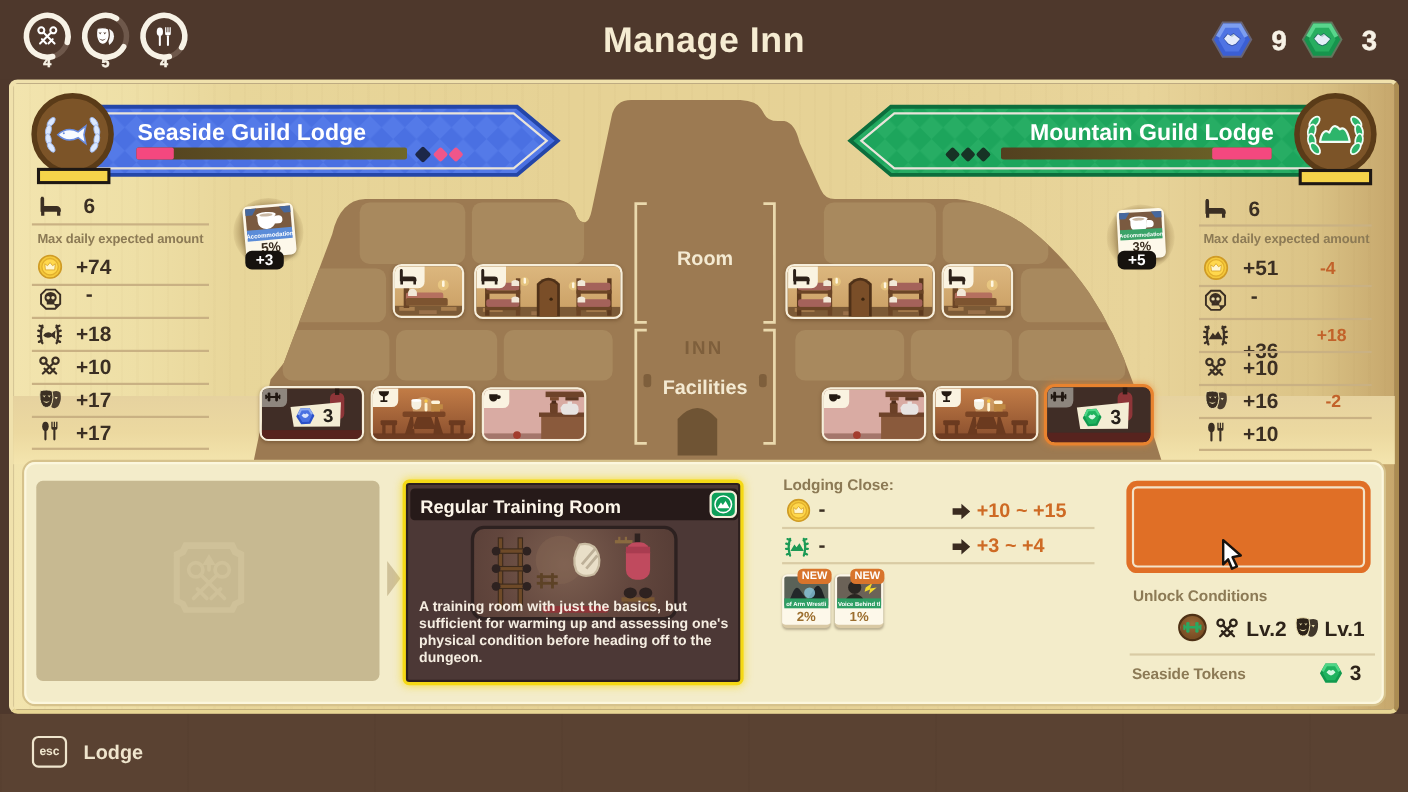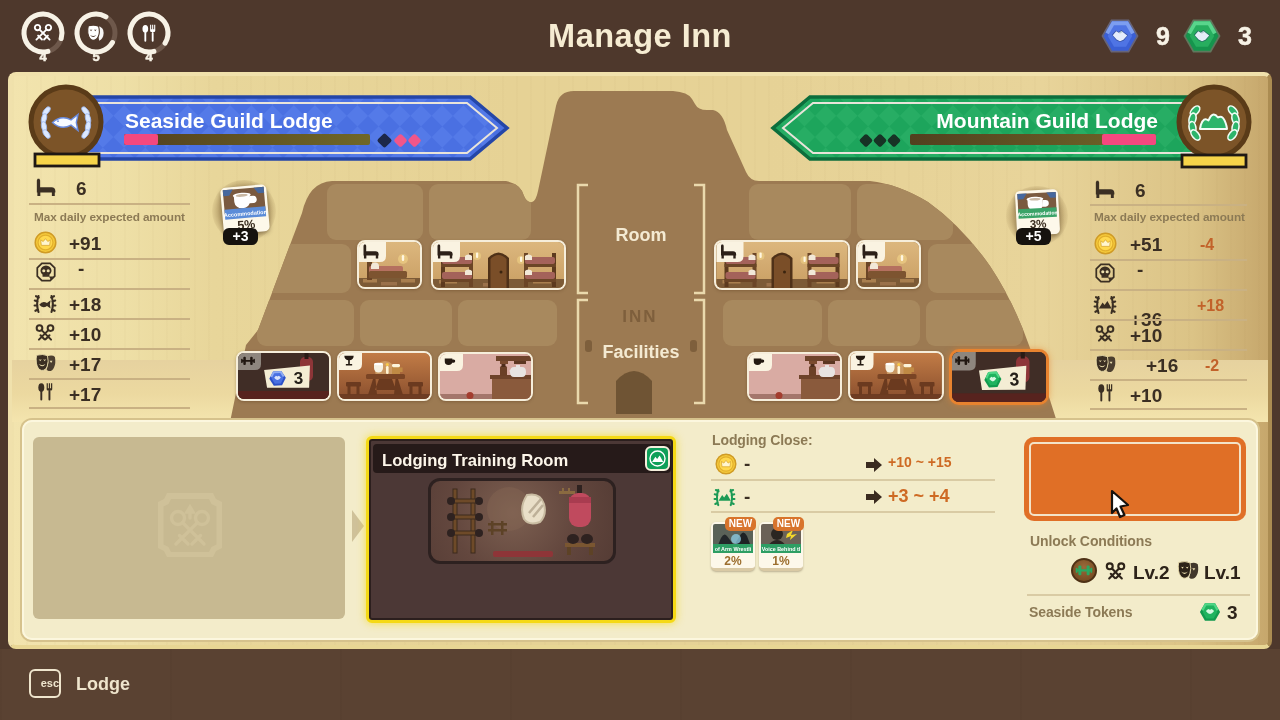--- a/index.html
+++ b/index.html
@@ -683,21 +683,21 @@
 
 <div class="val" style="left:76px;top:178px;">6</div>
 <div class="sep" style="left:29px;top:203px;width:161px;"></div>
 
 <div class="lbl" style="left:34px;top:210px;">Max daily expected amount</div>
 
 <svg class="abs" style="left:34px;top:231px;" width="23" height="23" viewBox="0 0 24 24">
       <use href="#i-coin"></use>
     </svg>
 
-<div class="val" style="left:69px;top:233px;">+91</div>
+<div class="val" style="left:69px;top:233px;">+74</div>
 <div class="sep" style="left:29px;top:258px;width:161px;"></div>
 
 <svg class="abs icon" style="left:35px;top:261px;color:#3b2f23;" width="22" height="22" viewBox="0 0 24 24">
       <use href="#i-skull"></use>
     </svg>
 
 <div class="val" style="left:78px;top:258px;">-</div>
 <div class="sep" style="left:29px;top:288px;width:161px;"></div>
 
 <svg class="abs icon" style="left:33px;top:292px;color:#3b2f23;" width="24" height="24" viewBox="0 0 24 24">
@@ -761,21 +761,21 @@
 
 <svg class="abs icon" style="left:1094px;top:323px;color:#3b2f23;" width="22" height="22" viewBox="0 0 24 24">
       <use href="#i-keys"></use>
     </svg>
 <div class="val" style="left:1130px;top:325px;">+10</div>
 <div class="sep" style="left:1090px;top:349px;width:157px;"></div>
 
 <svg class="abs icon" style="left:1094px;top:353px;color:#3b2f23;" width="23" height="23" viewBox="0 0 24 24">
       <use href="#i-masks"></use>
     </svg>
-<div class="val" style="left:1130px;top:355px;margin-left:16px;">+16</div>
+<div class="val" style="left:1130px;top:355px;">+16</div>
 <div class="delta" style="left:1205px;top:357px;">-2</div>
 <div class="sep" style="left:1090px;top:379px;width:157px;"></div>
 
 <svg class="abs icon" style="left:1095px;top:383px;color:#3b2f23;" width="21" height="21" viewBox="0 0 24 24">
       <use href="#i-fork"></use>
     </svg>
 <div class="val" style="left:1130px;top:385px;">+10</div>
 <div class="sep" style="left:1090px;top:408px;width:157px;"></div>
 
 <div class="abs" style="left:22px;top:420px;width:1236px;height:220px;border-radius:10px;background:#f3ecca;box-shadow:inset 0 0 0 2px #fcf7de, 0 0 0 2px #d6c28c;"></div>
@@ -794,21 +794,21 @@
 </svg>
 
 <svg class="abs" style="left:350px;top:508px;" width="16" height="36" viewBox="0 0 16 36">
       <path d="M2 2 L14 18 L2 34 Z" fill="#cfc199"></path>
     </svg>
 
 <div class="abs" style="left:366px;top:436px;width:310px;height:187px;background:#4c3836;border:3px solid #f5d915;border-radius:6px;box-shadow:0 0 8px rgba(245,217,21,.75), inset 0 0 0 2px #2c1f1e;box-sizing:border-box;"></div>
 
 <div class="abs" style="left:373px;top:444px;width:298px;height:29px;background:#261a19;border-radius:4px;"></div>
 
-<div class="abs" style="left:382px;top:451px;font-size:16.6px;color:#fdf6ea;">Lodging Training Room</div>
+<div class="abs" style="left:382px;top:451px;font-size:16.6px;color:#fdf6ea;">Regular Training Room</div>
 
 <div class="abs" style="left:645px;top:446px;width:25px;height:25px;background:#0e9f59;border:2px solid #f5efdc;border-radius:6px;box-sizing:border-box;">
   <svg width="21" height="21" viewBox="0 0 24 24" style="display:block">
         <circle cx="12" cy="12" r="8.6" fill="none" stroke="#fff" stroke-width="1.6"></circle>
         <g color="#fff">
           <use href="#i-mtn" transform="translate(0,1)"></use>
         </g>
       </svg>
 </div>
 
@@ -855,34 +855,35 @@
           <rect x="136" y="66" width="4" height="8" fill="#5d4226"></rect>
           <rect x="158" y="66" width="4" height="8" fill="#5d4226"></rect>
     <ellipse cx="142" cy="58" rx="6" ry="5" fill="#2e2220"></ellipse>
           <ellipse cx="156" cy="58" rx="6" ry="5" fill="#2e2220"></ellipse>
         </g>
 
     <rect x="62" y="70" width="60" height="6" rx="2" fill="#8e3538"></rect>
   </svg>
 </div>
 
+<div class="abs" style="left:381px;top:543px;width:306px;font-size:12.8px;line-height:15.6px;color:#f5ede1;">A training room with just the basics, but<br>sufficient for warming up and assessing one's<br>physical condition before heading off to the<br>dungeon.</div>
 
 <div class="lbl" style="left:712px;top:432px;font-size:14px;">Lodging Close:</div>
 
 <svg class="abs" style="left:715px;top:453px;" width="22" height="22" viewBox="0 0 24 24">
       <use href="#i-coin"></use>
     </svg>
 
 <div class="val" style="left:744px;top:453px;font-size:19px;">-</div>
 
 <svg class="abs" style="left:865px;top:457px;" width="18" height="16" viewBox="0 0 18 16">
       <path d="M1 5 h8 V1 l8 7 -8 7 V11 H1 Z" fill="#3a2b20"></path>
     </svg>
 
-<div class="abs" style="left:888px;top:454px;font-size:14px;color:#ce6a24;">+10 ~ +15</div>
+<div class="abs" style="left:888px;top:454px;font-size:18px;color:#ce6a24;">+10 ~ +15</div>
 <div class="sep" style="left:711px;top:479px;width:284px;background:#d9cba4;"></div>
 
 <svg class="abs" style="left:713px;top:486px;color:#1c9a55;" width="23" height="23" viewBox="0 0 24 24">
       <use href="#i-laurel"></use>
       <use href="#i-mtn" transform="translate(0,0.5)"></use>
     </svg>
 
 <div class="val" style="left:744px;top:486px;font-size:19px;">-</div>
 
 <svg class="abs" style="left:865px;top:489px;" width="18" height="16" viewBox="0 0 18 16">
@@ -953,17 +954,17 @@
 <div class="lbl" style="left:1029px;top:604px;font-size:14px;">Seaside Tokens</div>
 
 <svg class="abs" style="left:1199px;top:601px;" width="22" height="22" viewBox="0 0 24 24">
       <use href="#i-hexgreen"></use>
     </svg>
 
 <div class="abs" style="left:1227px;top:602px;font-size:19px;color:#2d2319;">3</div>
 
 <div class="abs" style="left:0;top:649px;width:1280px;height:71px;background:repeating-linear-gradient(90deg, rgba(30,15,5,.035) 0 2px, rgba(30,15,5,0) 2px 170px),#5a4232;"></div>
 
-<div class="abs" style="left:29px;top:669px;width:28px;height:25px;border:2px solid #efe5cd;border-radius:6px;color:#efe5cd;font-size:11px;text-align:right;line-height:25px;">esc</div>
+<div class="abs" style="left:29px;top:669px;width:28px;height:25px;border:2px solid #efe5cd;border-radius:6px;color:#efe5cd;font-size:11px;text-align:center;line-height:25px;">esc</div>
 
 <div class="abs" style="left:76px;top:674px;color:#efe5cd;font-size:18px;">Lodge</div>
 
 </div>
 
 </body></html>

